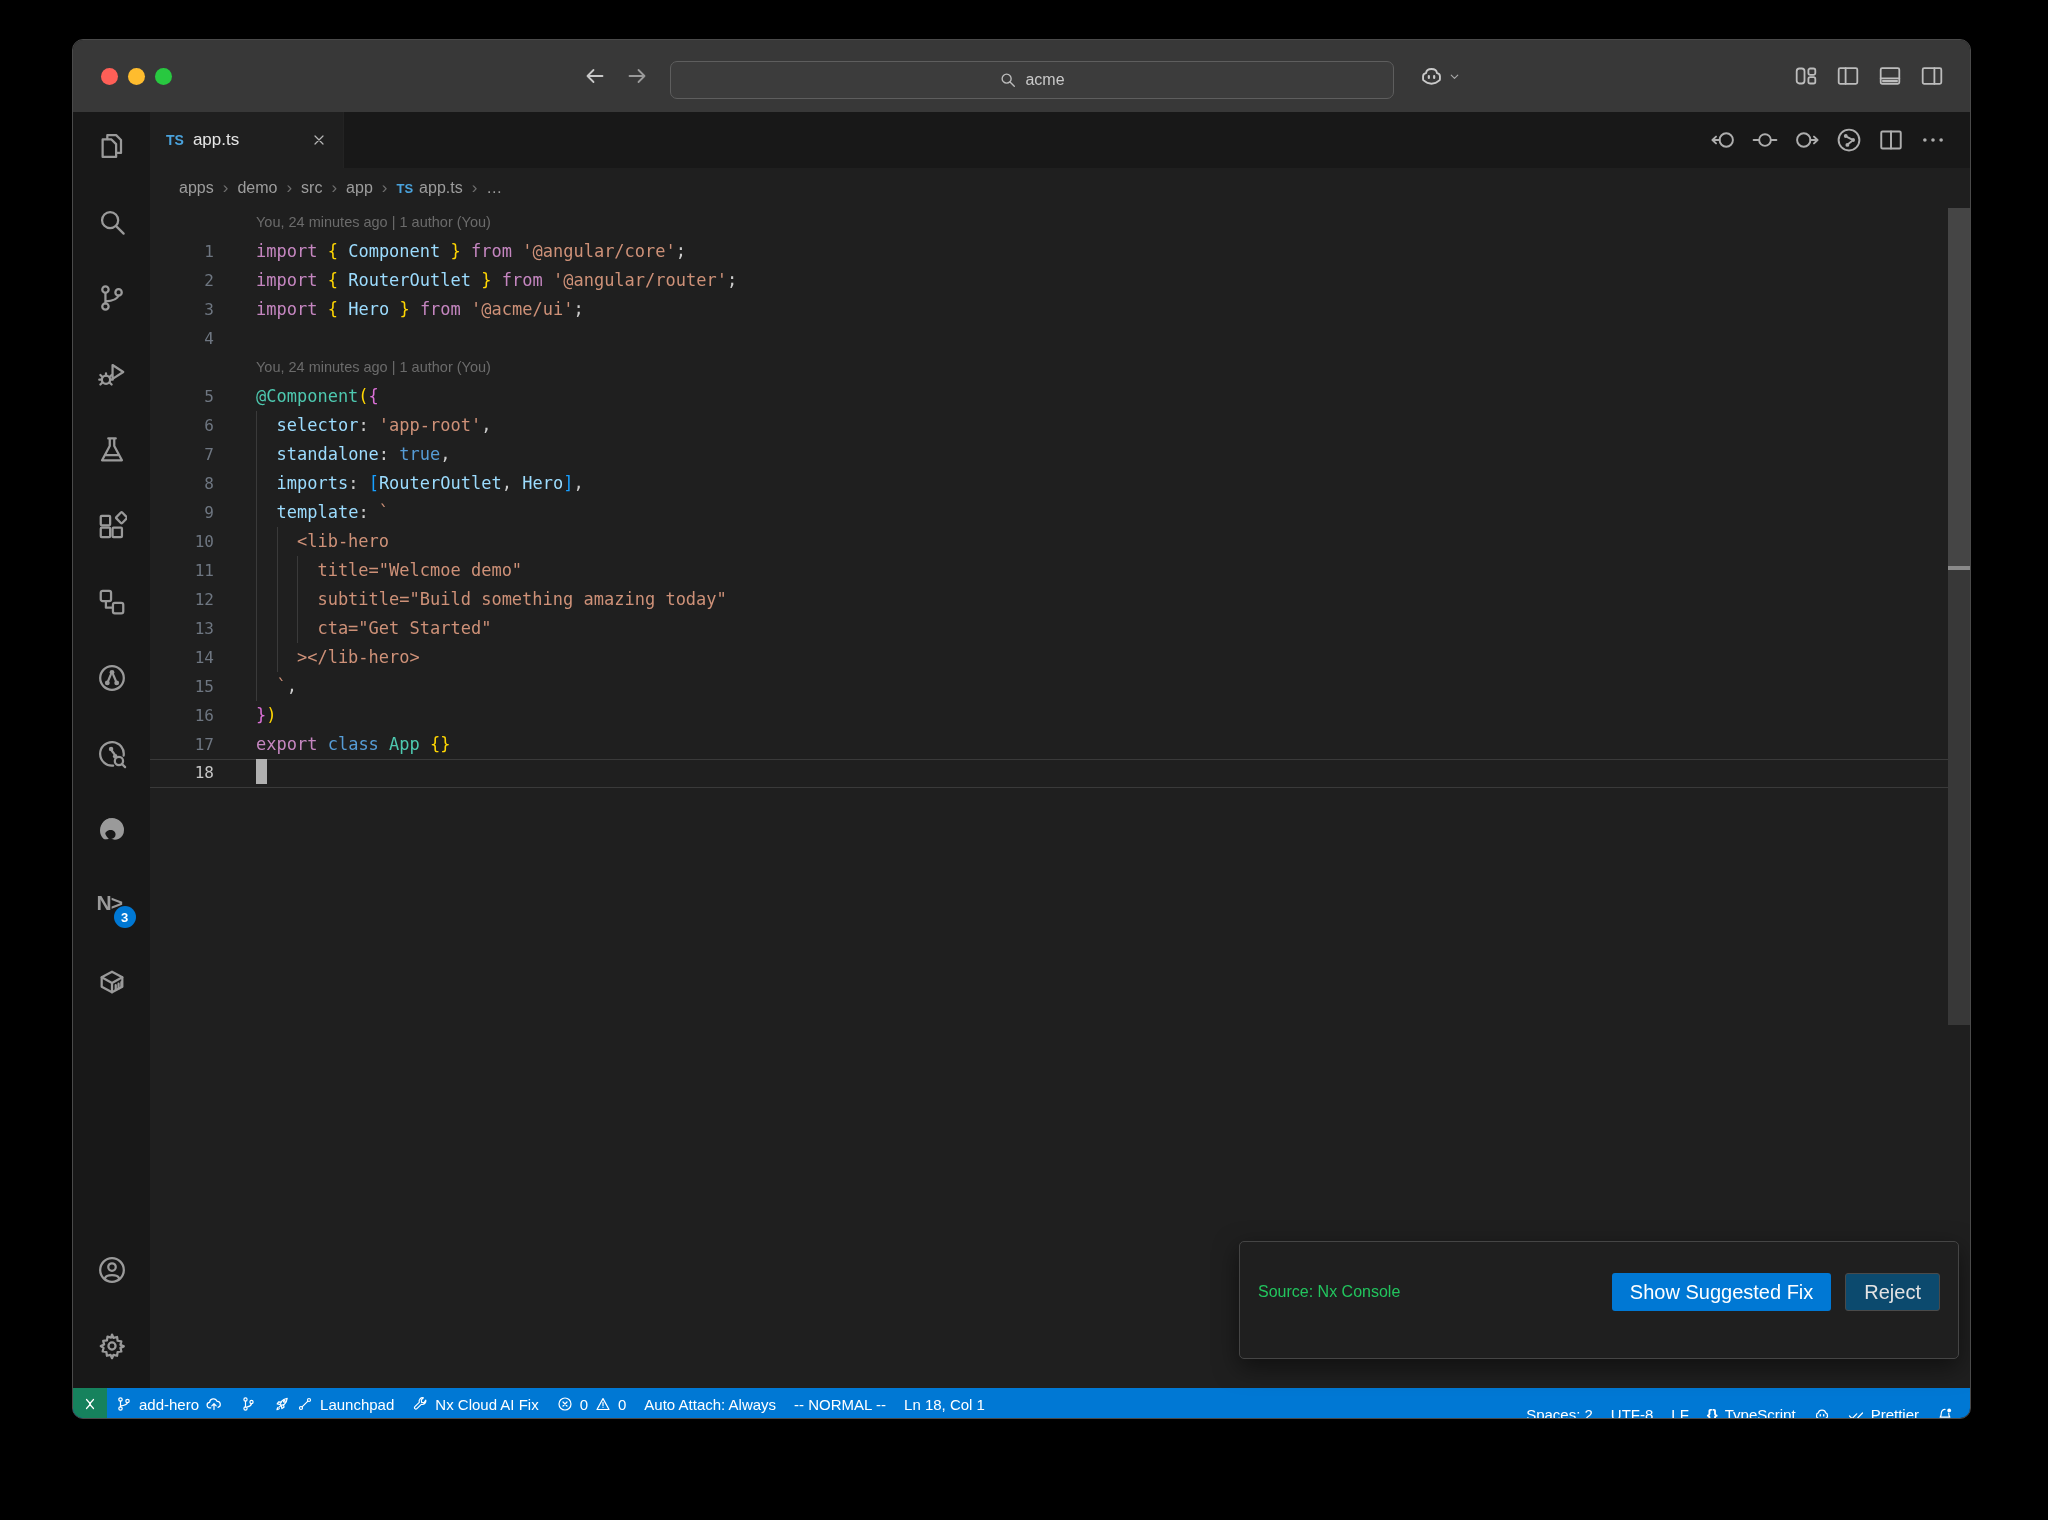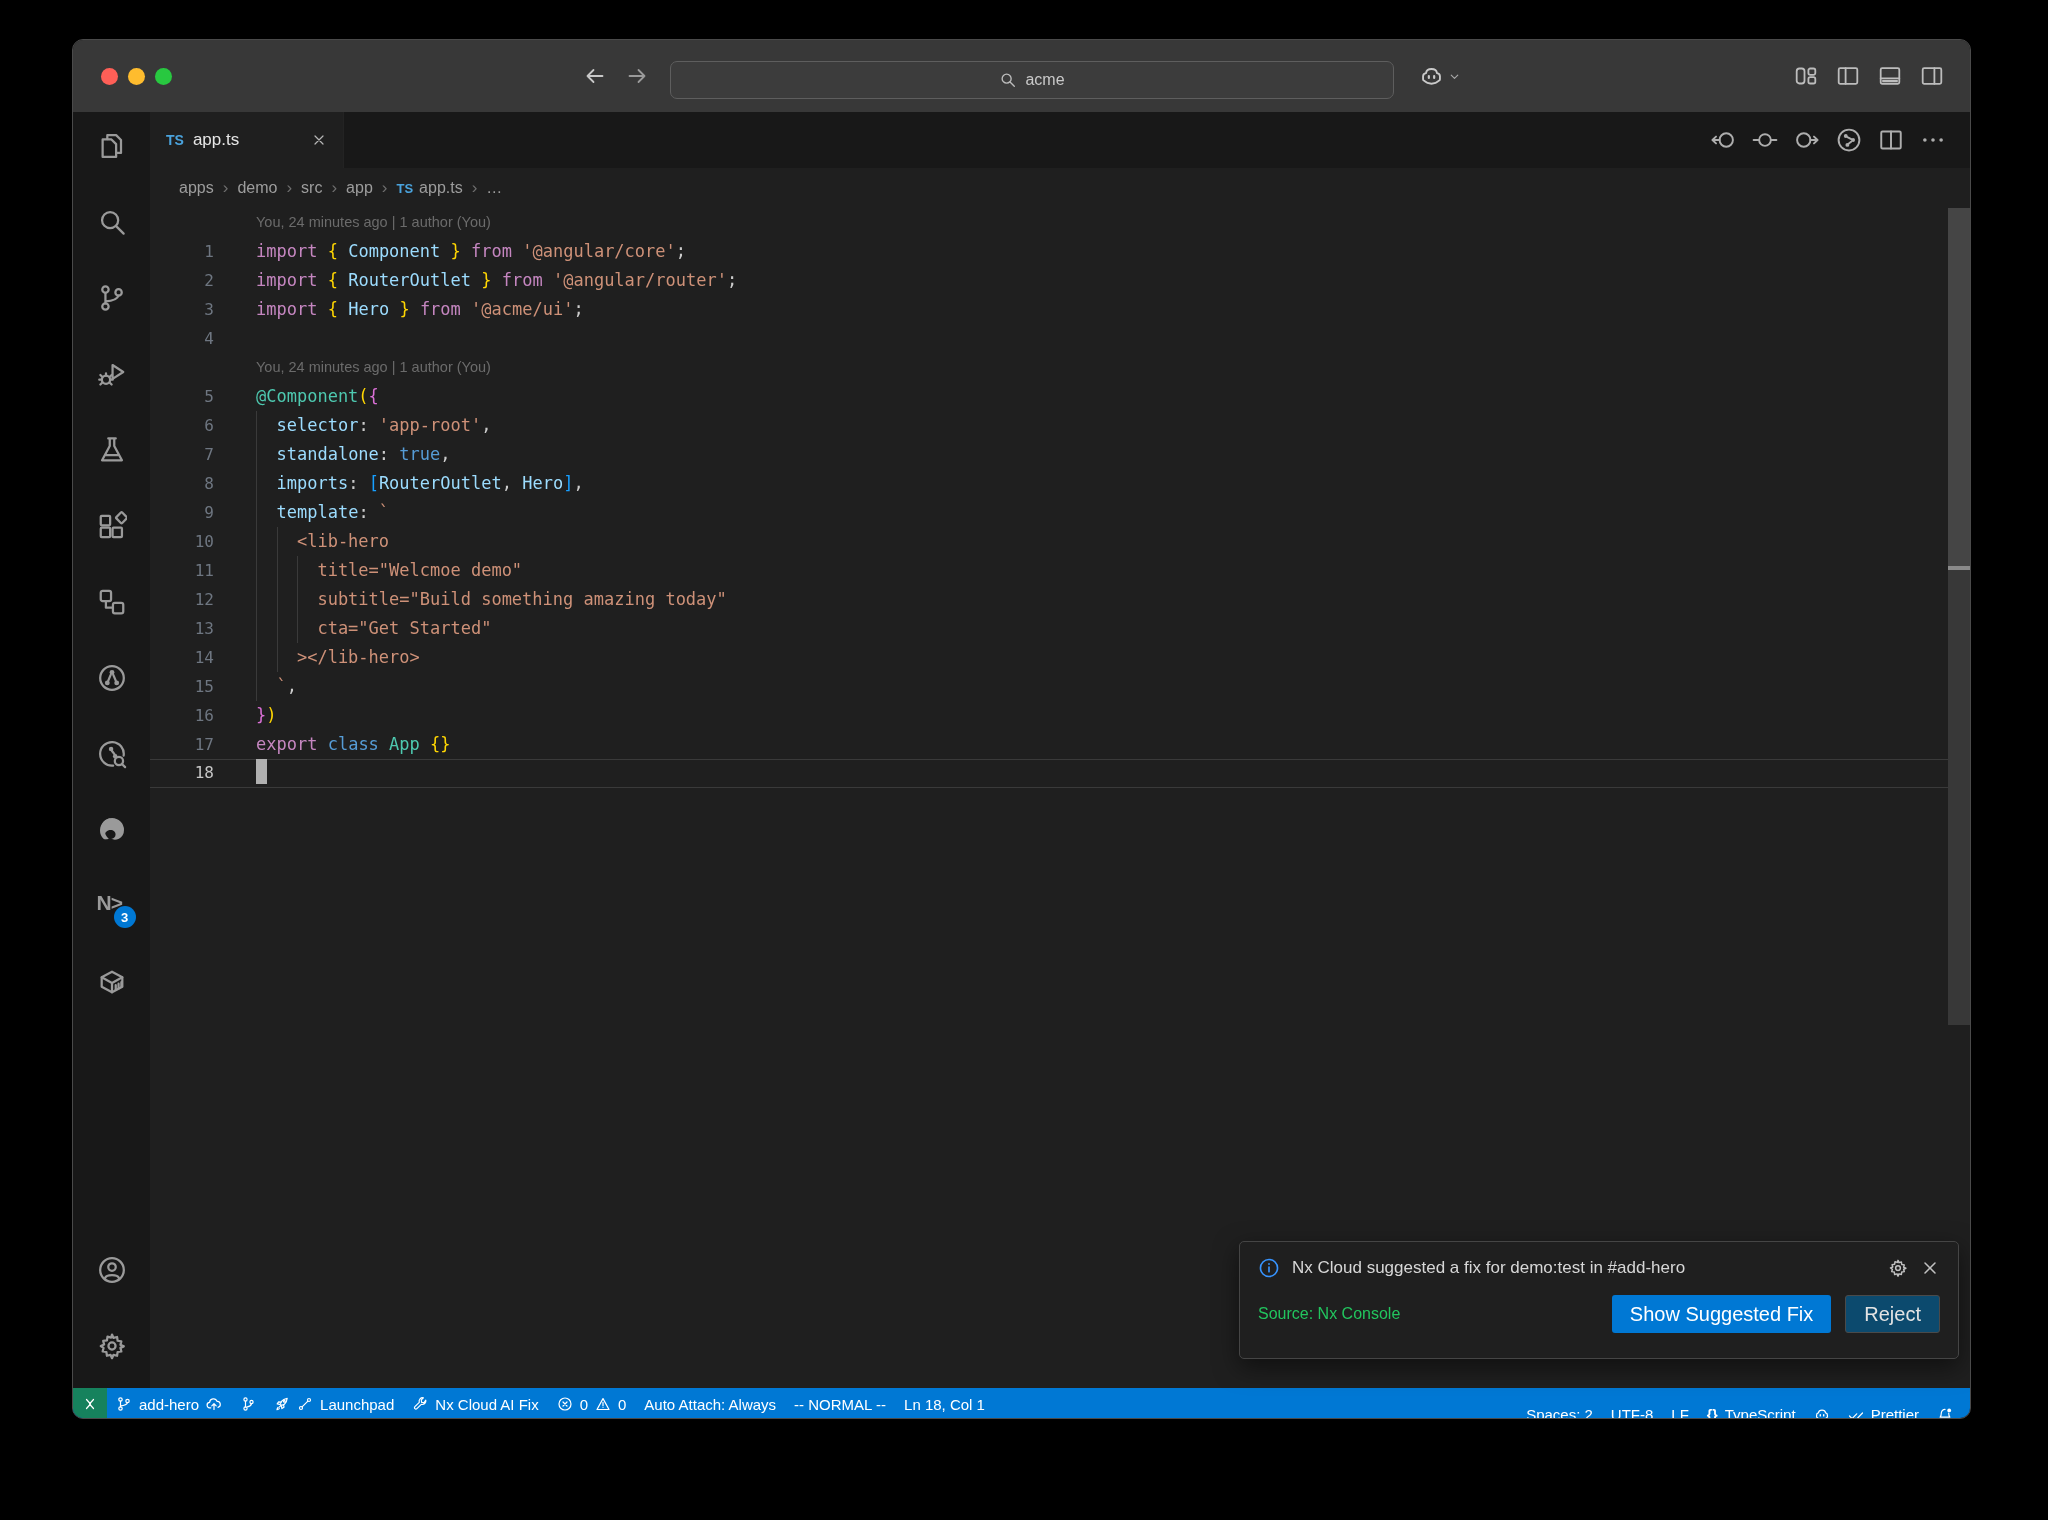--- a/index.html
+++ b/index.html
@@ -596,41 +596,20 @@
                 <path d="M8 2.4A3.7 3.7 0 0 0 4.3 6.1c0 3-1.2 4-1.2 4h9.8s-1.2-1-1.2-4"></path>
                 <path d="M6.8 12.4a1.3 1.3 0 0 0 2.4 0"></path>
                 <circle cx="12.2" cy="3.4" r="1.9" class="f"></circle>
               </svg>
             </span>
           </div>
         </div>
     </div>
 
     <div id="toast">
-      <div id="toast-head">
-        <span class="ic info">
-            <svg viewBox="0 0 16 16">
-              <circle cx="8" cy="8" r="6.2"></circle>
-              <path d="M8 7.3v3.5"></path>
-              <circle cx="8" cy="5.1" r="0.65" class="f"></circle>
-            </svg>
-          </span>
-        <span id="toast-title">Nx Cloud suggested a fix for demo:test in #add-hero</span>
-        <span class="ic small">
-            <svg viewBox="0 0 16 16">
-              <circle cx="8" cy="8" r="1.9"></circle>
-              <path d="M8 1.9l.8 1.8 1.9-.5.3 2 2 .3-.5 1.9 1.8.8-1.8.8.5 1.9-2 .3-.3 2-1.9-.5-.8 1.8-.8-1.8-1.9.5-.3-2-2-.3.5-1.9L2 8l1.8-.8-.5-1.9 2-.3.3-2 1.9.5z"></path>
-            </svg>
-          </span>
-        <span class="ic small">
-            <svg viewBox="0 0 16 16">
-              <path d="M4 4l8 8M12 4l-8 8"></path>
-            </svg>
-          </span>
-      </div>
       <div id="toast-foot">
         <span id="toast-source">Source: Nx Console</span>
         <button class="toast-btn" id="btn-fix">Show Suggested Fix</button>
         <button class="toast-btn" id="btn-reject">Reject</button>
       </div>
     </div>
 
   </div>
 </div>
 

